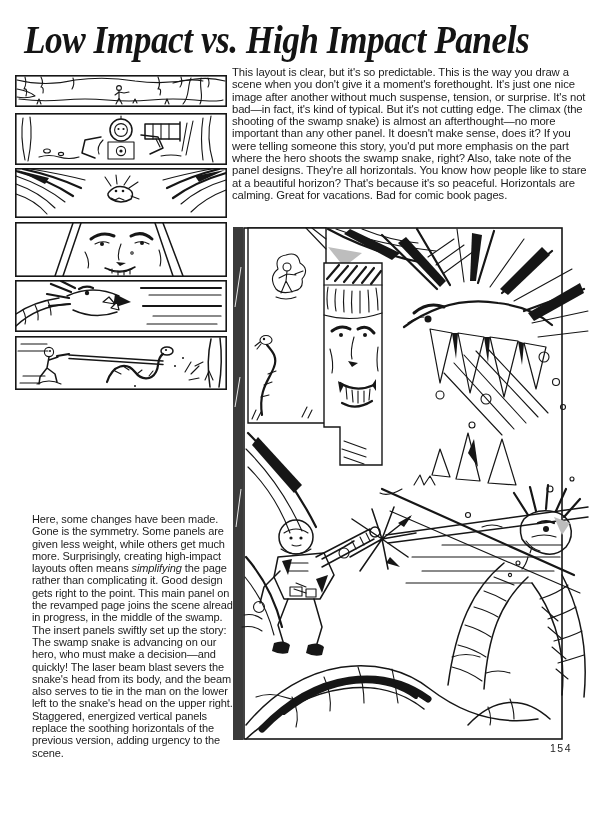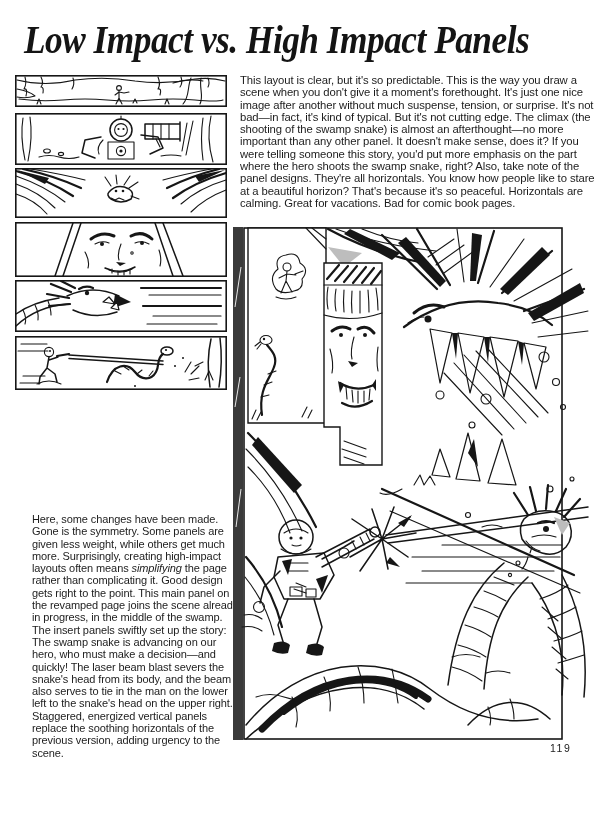--- a/index.html
+++ b/index.html
@@ -2,21 +2,21 @@
 <html><head>
 <meta charset="utf-8">
 <style>
   html,body{margin:0;padding:0}
   body{width:600px;height:818px;background:#ffffff;position:relative;overflow:hidden;
        font-family:"Liberation Sans",sans-serif;color:#1c1c1c}
   #title{position:absolute;left:24px;top:16px;width:566px;margin:0;white-space:nowrap;
          font-family:"Liberation Serif",serif;font-style:italic;font-weight:700;
          font-size:36px;letter-spacing:-0.5px;color:#141414;
          transform:scale(0.98,1.12);transform-origin:left top}
-  #intro{position:absolute;left:232px;top:66px;width:359px;margin:8px;
+  #intro{position:absolute;left:232px;top:66px;width:359px;margin:0;
          font-size:11.3px;line-height:12.3px;letter-spacing:-0.1px}
   #analysis{position:absolute;left:20px;top:501px;width:208px;margin:12px;
          font-size:11px;line-height:12.3px;letter-spacing:-0.1px}
   #analysis i{font-style:italic}
   #lowstack{position:absolute;left:15px;top:75px;width:212px;height:315px}
   .lp{position:absolute;left:0;width:212px;margin:0}
   .lp svg,#bigart svg{display:block;width:100%;height:100%}
   #p1{top:0;height:32px}#p2{top:38px;height:52px}#p3{top:93px;height:50px}
   #p4{top:147px;height:55px}#p5{top:205px;height:52px}#p6{top:261px;height:54px}
   #bigart{position:absolute;left:232px;top:227px;width:358px;height:513px}
@@ -352,14 +352,14 @@
         <path class="s w13" d="M14,498 C70,430 150,424 198,462 C232,488 268,498 306,492 M14,512 C80,452 150,448 192,482"></path>
         <path fill="none" stroke="#161616" stroke-width="7" stroke-linecap="round" d="M30,502 C86,444 152,440 196,472"></path>
         <path fill="none" stroke="#161616" stroke-width="4" stroke-linecap="round" d="M52,486 C100,448 150,446 184,470"></path>
         <path class="s" d="M60,470 q8,16 4,30 M92,450 q8,18 6,34 M126,440 q6,18 6,36 M160,442 q4,18 6,34"></path>
         <path class="s w13" d="M236,498 C262,470 292,468 318,492"></path>
         <path class="s" d="M256,480 q4,10 2,18 M278,472 q4,10 4,20"></path>
       </g>
     </svg>
   </div>
 
-  <div id="pageno">119</div>
+  <div id="pageno">154</div>
 </div>
 
 </body></html>

